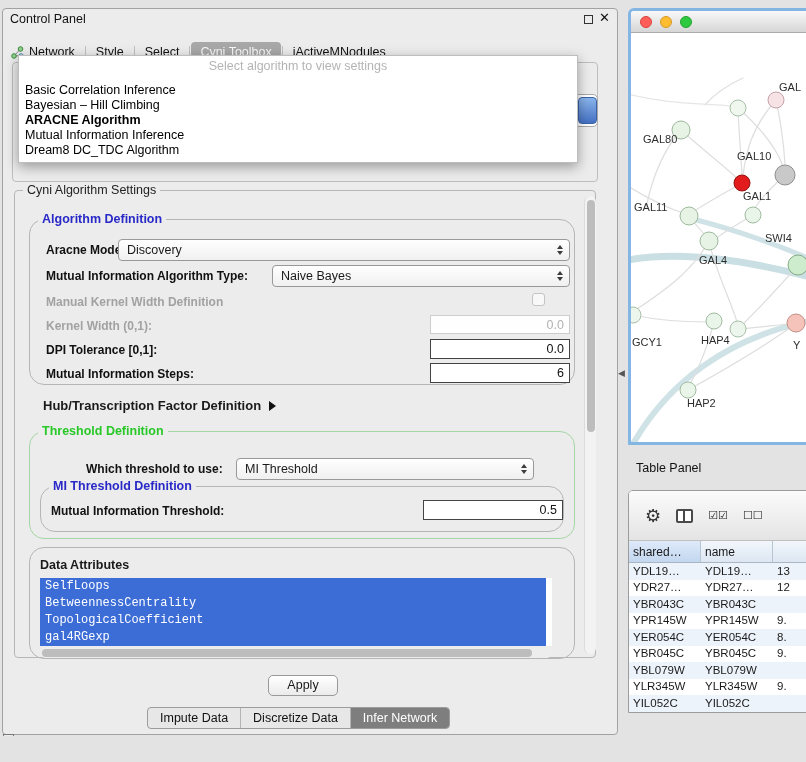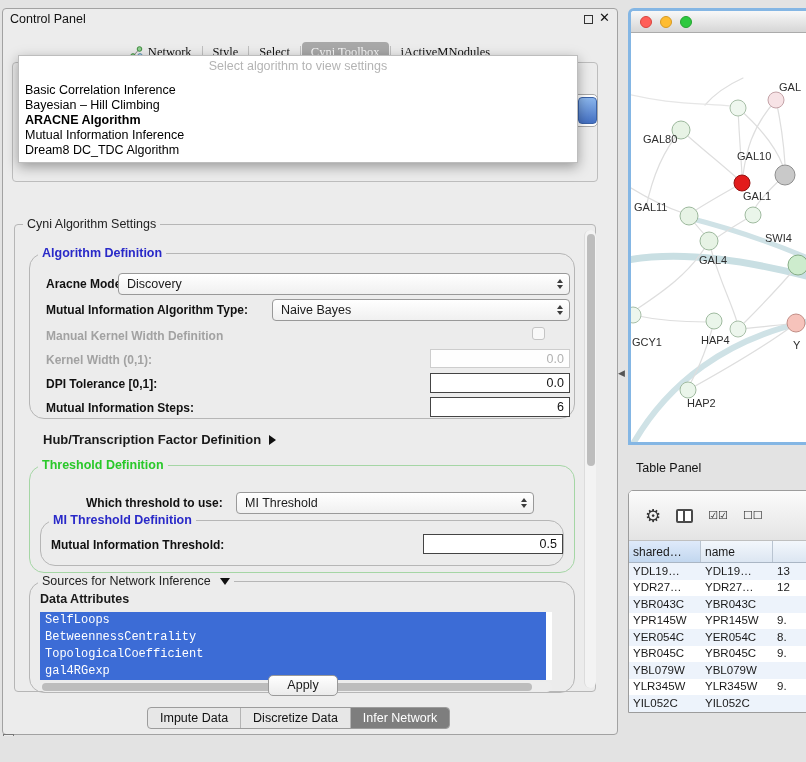--- a/index.html
+++ b/index.html
@@ -6,40 +6,40 @@
   html,body{width:806px;height:762px;}
   body{font-family:"Liberation Sans","DejaVu Sans",sans-serif;font-size:12.5px;color:#1a1a1a;background:#e3e3e3;overflow:hidden;}
   .screen{position:relative;width:806px;height:736px;background:#e3e3e3;overflow:hidden;padding-left:14px;}
 
   
   .control-panel{position:absolute;left:2px;top:8px;width:616px;height:727px;background:#ececec;border:1px solid #a2a2a2;border-radius:4px;}
   .cp-title{position:absolute;left:10px;top:12px;font-size:12.5px;color:#111;}
   .cp-float{position:absolute;left:584px;top:15px;width:9px;height:9px;border:1.5px solid #333;background:transparent;}
   .cp-close{position:absolute;left:599px;top:10px;font-size:13px;font-weight:bold;color:#111;}
 
-  .top-tabs{position:absolute;left:2px;top:40px;width:616px;height:24px;display:flex;justify-content:center;align-items:center;font-family:Liberation Serif, serif;}
+  .top-tabs{position:absolute;left:2px;top:40px;width:616px;height:24px;display:flex;align-items:center;}
   .tab{padding:3px 9px;font-size:12.5px;display:flex;align-items:center;gap:5px;white-space:nowrap;color:#111;}
   .tab.active{background:#a8a8a8;color:#f8f8f8;border-radius:4px;}
   .tab-sep{width:1px;height:13px;background:#bfbfbf;margin:0 1px;}
   .mini-net{display:inline-flex;}
 
   
   .behind-box{position:absolute;left:12px;top:62px;width:586px;height:120px;border:1px solid #bdbdbd;border-radius:4px;}
   .behind-field{position:absolute;left:574px;top:94px;width:24px;height:33px;background:#fff;border:1px solid #a8a8a8;border-radius:0 5px 5px 0;}
   .behind-pill{position:absolute;left:578px;top:97px;width:19px;height:27px;background:linear-gradient(#8ab5ec,#4470c2);border:1px solid #3a62a8;border-radius:4px;}
 
   
   .popup{position:absolute;left:18px;top:55px;width:560px;background:#fff;border:1px solid #bdbdbd;box-shadow:0 4px 12px rgba(0,0,0,.35);z-index:30;padding:2px 0 4px;}
   .dd-placeholder{height:16px;line-height:16px;text-align:center;color:#b4b4b4;font-size:12.5px;}
   .dd-spacer{height:9px;}
   .dd-item{height:15px;line-height:15px;padding:0 6px;font-size:12.5px;color:#000;white-space:nowrap;}
   .dd-item.bold{font-weight:bold;}
 
   
-  .settings-group{position:absolute;left:14px;top:190px;width:582px;height:468px;border:1px solid #b6b6b6;border-radius:4px;margin-top:34px;}
+  .settings-group{position:absolute;left:14px;top:190px;width:582px;height:468px;border:1px solid #b6b6b6;border-radius:4px;}
   .gtitle{position:absolute;top:-8px;left:8px;background:#ececec;padding:0 4px;font-size:12.5px;color:#222;white-space:nowrap;}
   .gtitle.blue{color:#2929c8;font-weight:bold;}
   .gtitle.green{color:#29c829;font-weight:bold;}
   .group{position:absolute;border:1px solid #b6b6b6;border-radius:15px;}
   #algo-group{left:14px;top:28px;width:546px;height:166px;}
   #threshold-group{left:14px;top:240px;width:546px;height:108px;border-color:#a5d6a5;}
   #mi-group{left:10px;top:54px;width:524px;height:46px;}
   #sources-group{left:14px;top:356px;width:546px;height:112px;}
 
   .lbl{position:absolute;font-size:12px;font-weight:bold;color:#111;white-space:nowrap;}
@@ -217,24 +217,20 @@
           </span>
       </div>
       <div class="group" id="mi-group">
         <div class="gtitle blue">MI Threshold Definition</div>
         <div class="lbl" style="left:10px;top:17px;">Mutual Information Threshold:</div>
         <input class="field strong" id="f-mithr" value="0.5" style="">
       </div>
     </div>
 
     <div class="group" id="sources-group">
-      <div class="gtitle">
-        <span>Sources for Network Inference</span>
-        <span class="tri-down"></span>
-      </div>
       <div class="attr-label">Data Attributes</div>
       <div class="attr-list">
           <div class="attr-row">SelfLoops</div>
           <div class="attr-row">BetweennessCentrality</div>
           <div class="attr-row">TopologicalCoefficient</div>
           <div class="attr-row">gal4RGexp</div>
         </div>
       <div class="hscroll">
           <div class="hscroll-thumb"></div>
         </div>

